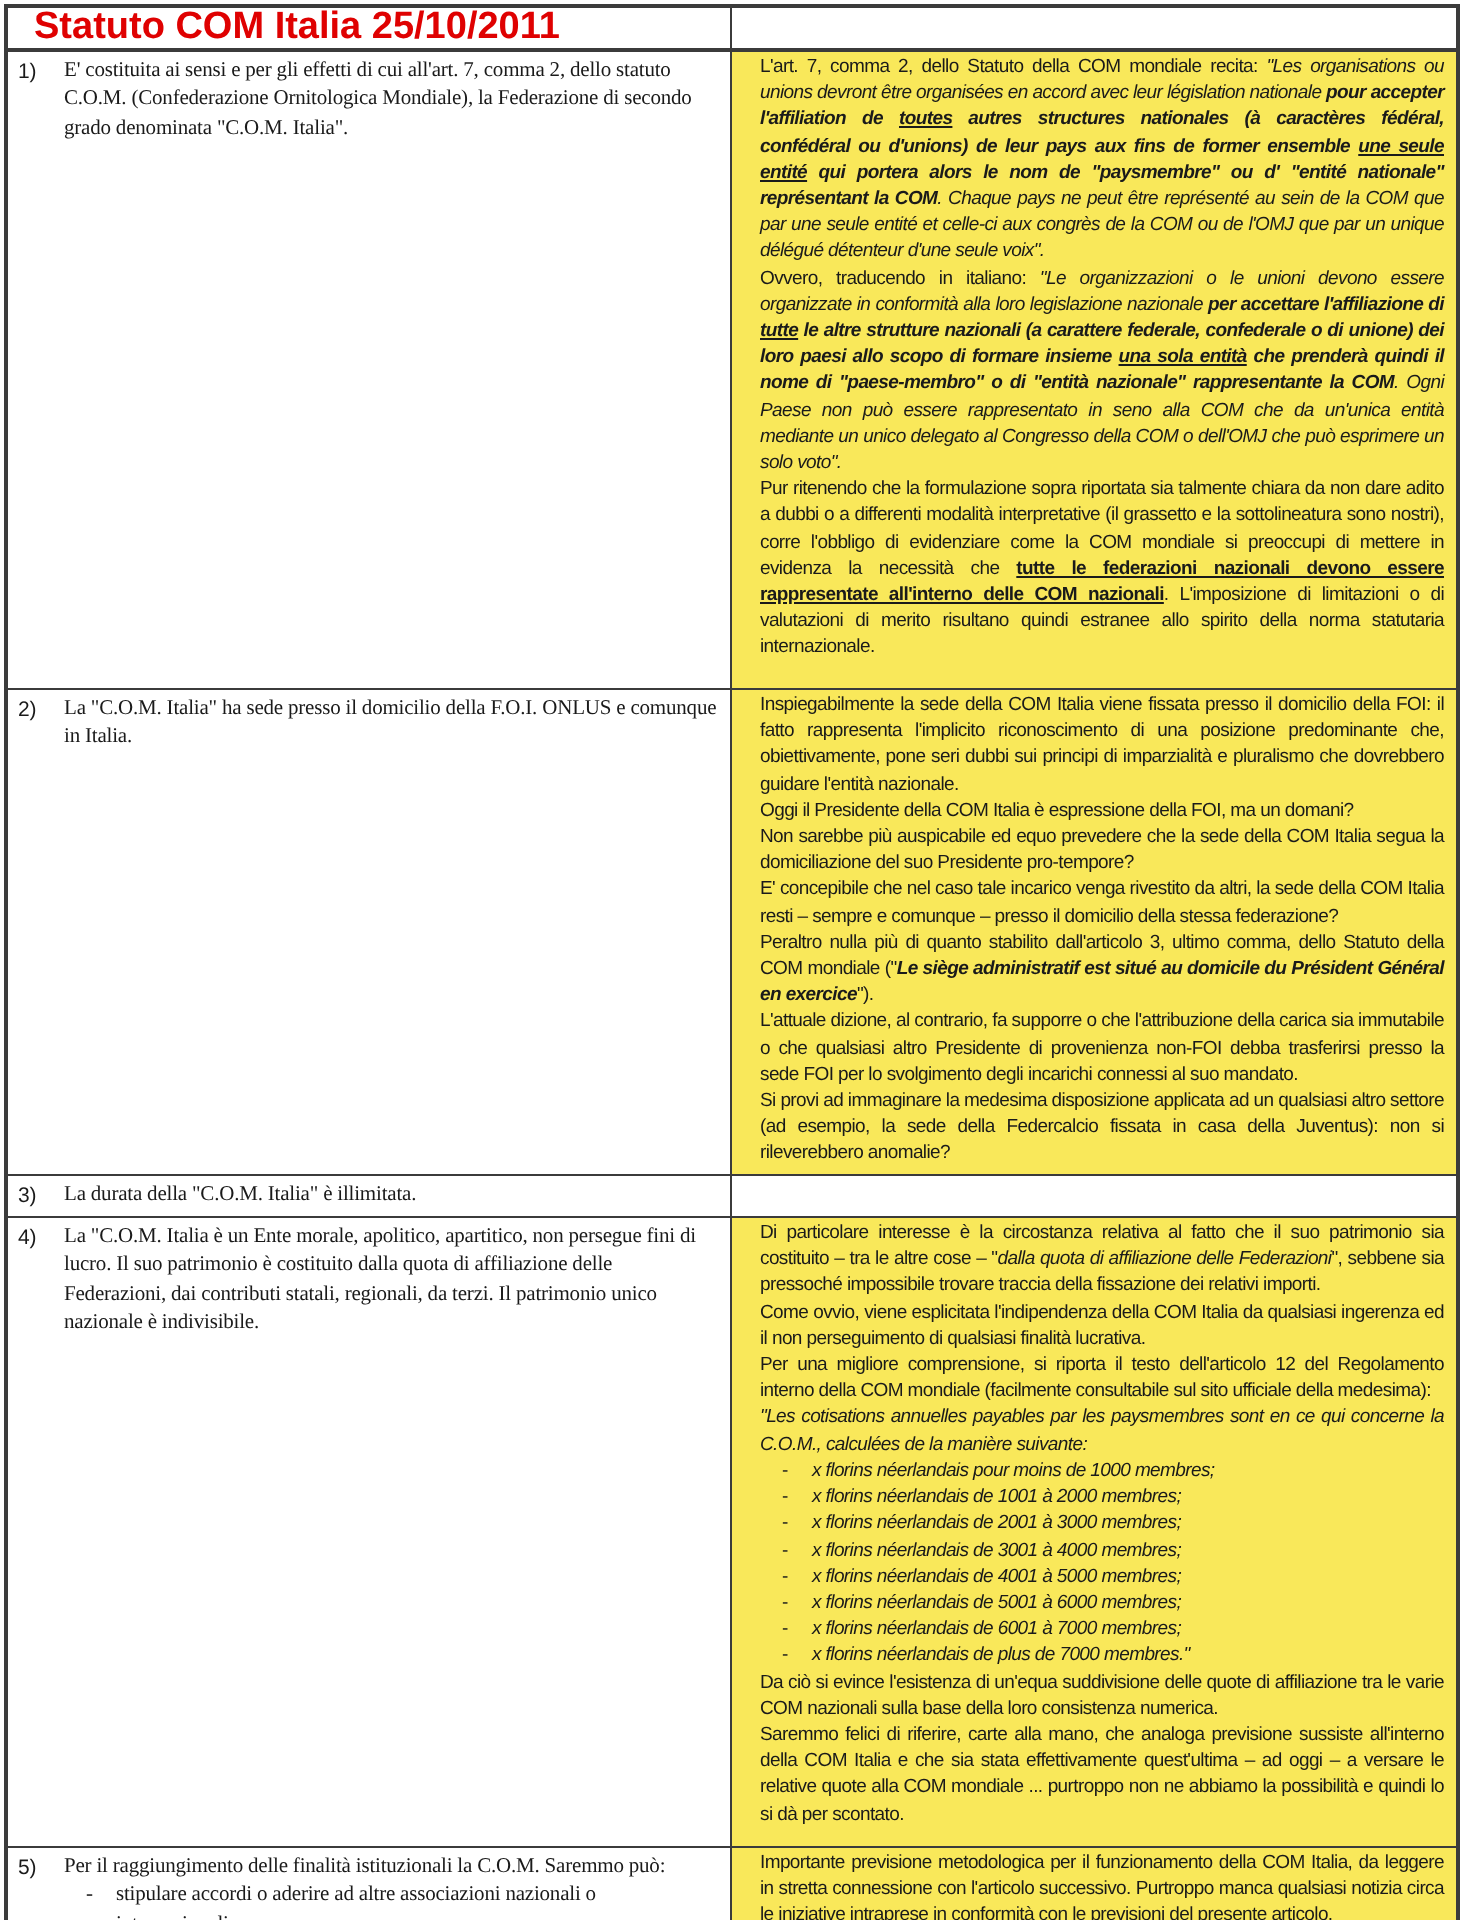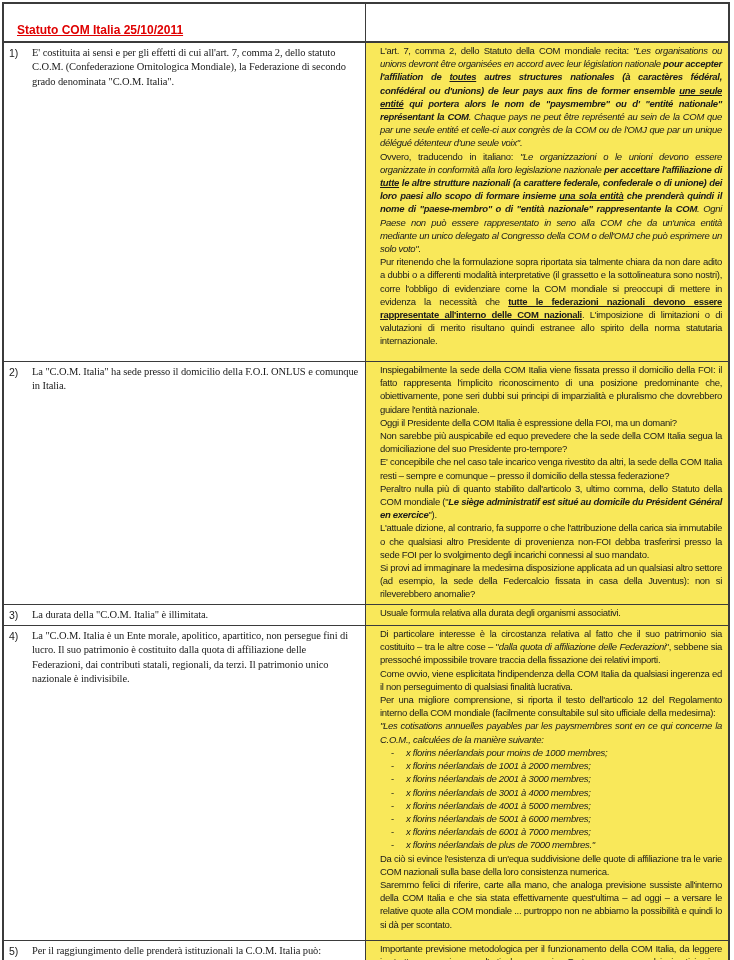--- a/index.html
+++ b/index.html
@@ -17,22 +17,22 @@
   }
   .sheet{
     position:relative;margin:2px;width:728px;
     border:2px solid var(--border);
     background:#ffffff;
   }
   
   .hdr{display:flex;border-bottom:2px solid var(--border);}
   .hdr-cell{
     font-weight:bold;color:var(--red);
-    font-size:12px;line-height:17px;padding:18px 6px 2px 6px;
-    white-space:nowrap;overflow:hidden;text-decoration:underline;
+    font-size:19px;line-height:17px;padding:1px 6px 2px 6px;
+    white-space:nowrap;overflow:hidden;
   }
   .hdr-statuto{flex:0 0 50%;padding-left:13px;border-right:1.5px solid var(--border);}
   .hdr-commenti{flex:1;text-align:center;}
   
   .row{display:flex;border-bottom:1.5px solid var(--border);align-items:stretch;}
   .row:last-child{border-bottom:none;}
   .cell-l{
     flex:0 0 50%;background:#ffffff;border-right:1.5px solid var(--border);
     padding:3px 6px 3px 5px;
     display:grid;grid-template-columns:22px 1fr;column-gap:1px;align-content:start;
@@ -97,23 +97,20 @@
           <div class="para"><span class="">Si provi ad immaginare la medesima disposizione applicata ad un qualsiasi altro settore (ad esempio, la sede della Federcalcio fissata in casa della Juventus): non si rileverebbero anomalie?</span></div>
         </div>
       </div>
       <div class="row rh2">
         <div class="cell-l">
           <span class="num">3)</span>
           <div class="lbody">
             <div class="para"><span class="">La durata della "C.O.M. Italia" è illimitata.</span></div>
           </div>
         </div>
-        <div class="cell-r">
-          <div class="para"><span class="">Usuale formula relativa alla durata degli organismi associativi.</span></div>
-        </div>
       </div>
       <div class="row rh3">
         <div class="cell-l">
           <span class="num">4)</span>
           <div class="lbody">
             <div class="para"><span class="">La "C.O.M. Italia è un Ente morale, apolitico, apartitico, non persegue fini di lucro. Il suo patrimonio è costituito dalla quota di affiliazione delle Federazioni, dai contributi statali, regionali, da terzi. Il patrimonio unico nazionale è indivisibile.</span></div>
           </div>
         </div>
         <div class="cell-r">
           <div class="para"><span class="">Di particolare interesse è la circostanza relativa al fatto che il suo patrimonio sia costituito – tra le altre cose – "</span><span class="si">dalla quota di affiliazione delle Federazioni</span><span class="">", sebbene sia pressoché impossibile trovare traccia della fissazione dei relativi importi.</span></div>
@@ -153,21 +150,21 @@
             <span><span class="si">x florins néerlandais de plus de 7000 membres."</span></span>
           </div>
           <div class="para"><span class="">Da ciò si evince l'esistenza di un'equa suddivisione delle quote di affiliazione tra le varie COM nazionali sulla base della loro consistenza numerica.</span></div>
           <div class="para"><span class="">Saremmo felici di riferire, carte alla mano, che analoga previsione sussiste all'interno della COM Italia e che sia stata effettivamente quest'ultima – ad oggi – a versare le relative quote alla COM mondiale ... purtroppo non ne abbiamo la possibilità e quindi lo si dà per scontato.</span></div>
         </div>
       </div>
       <div class="row rh4">
         <div class="cell-l">
           <span class="num">5)</span>
           <div class="lbody">
-            <div class="para"><span class="">Per il raggiungimento delle prenderà istituzionali la C.O.M. Italia può:</span></div>
+            <div class="para"><span class="">Per il raggiungimento delle finalità istituzionali la C.O.M. Saremmo può:</span></div>
             <div class="dash">
               <span class="marker">-</span>
               <span><span class="">stipulare accordi o aderire ad altre associazioni nazionali o internazionali;</span></span>
             </div>
           </div>
         </div>
         <div class="cell-r">
           <div class="para"><span class="">Importante previsione metodologica per il funzionamento della COM Italia, da leggere in stretta connessione con l'articolo successivo. Purtroppo manca qualsiasi notizia circa le iniziative intraprese in conformità con le previsioni del presente articolo.</span></div>
         </div>
       </div>

